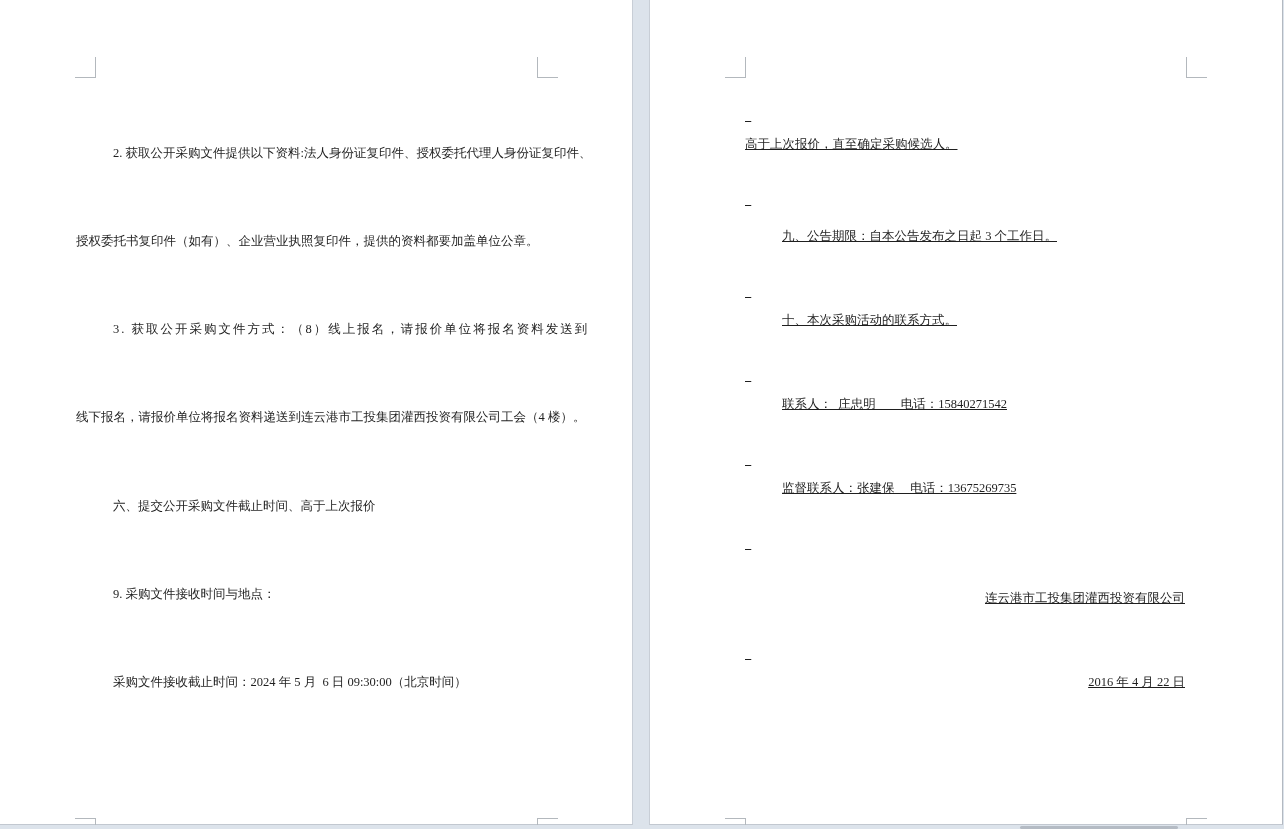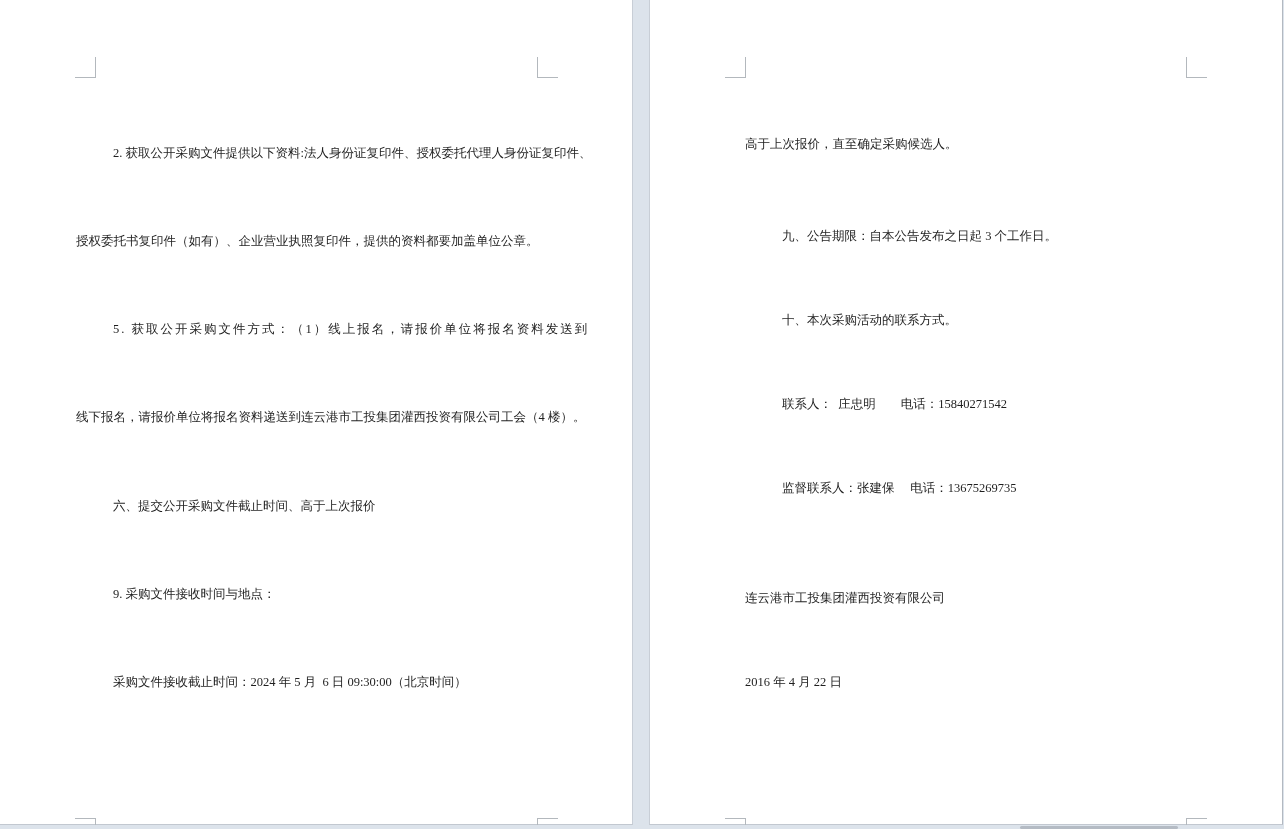--- a/index.html
+++ b/index.html
@@ -21,26 +21,26 @@
   .mark{position:absolute;width:20px;}
   .mark.top{top:57px;height:20px;}
   .mark.bot{top:818px;height:7px;}
   .mark.tl{border-right:1px solid #b3b8bd;border-bottom:1px solid #b3b8bd;}
   .mark.tr{border-left:1px solid #b3b8bd;border-bottom:1px solid #b3b8bd;}
   .mark.bl{border-right:1px solid #b3b8bd;border-top:1px solid #b3b8bd;}
   .mark.br{border-left:1px solid #b3b8bd;border-top:1px solid #b3b8bd;}
   
   .textblock{position:absolute;font-size:12.5px;white-space:pre;}
   #text-1{left:76px;top:80px;width:500px;line-height:29.4px;}
-  #text-2{left:745px;top:74px;width:460px;line-height:28px;}
+  #text-2{left:745px;top:74px;width:460px;line-height:28px;text-decoration:underline;}
   .ln{white-space:pre;}
   .ind{padding-left:37px;}
   .spread{letter-spacing:2px;}
   #text-2 .m8{margin-top:8px;}
-  .right-line{padding-right:20px;}
+  .right-line{text-align:right;padding-right:20px;}
   .sig{margin-top:26px;}
   
   #h-scrollbar{
     position:absolute;left:0;top:825px;width:1284px;height:4px;
     background:#dce3eb;
   }
   #h-scrollbar-thumb{
     position:absolute;left:1020px;top:1px;width:158px;height:3px;
     background:#b4bbc4;border-radius:2px;
   }
@@ -51,21 +51,21 @@
 <div class="page" id="page-1"></div>
 
 <div class="mark top tl" style="left:75px;"></div>
 <div class="mark top tr" style="left:537px;"></div>
 <div class="mark bot bl" style="left:75px;"></div>
 <div class="mark bot br" style="left:537px;"></div>
 
 <div class="textblock" id="text-1">
   <div class="ln ind">2. 获取公开采购文件提供以下资料:法人身份证复印件、授权委托代理人身份证复印件、</div>
   <div class="ln">授权委托书复印件（如有）、企业营业执照复印件，提供的资料都要加盖单位公章。</div>
-  <div class="ln ind spread">5. 获取公开采购文件方式：（1）线上报名，请报价单位将报名资料发送到</div>
+  <div class="ln ind spread">3. 获取公开采购文件方式：（8）线上报名，请报价单位将报名资料发送到</div>
   <div class="ln">线下报名，请报价单位将报名资料递送到连云港市工投集团灌西投资有限公司工会（4 楼）。</div>
   <div class="ln ind">六、提交公开采购文件截止时间、高于上次报价</div>
   <div class="ln ind">9. 采购文件接收时间与地点：</div>
   <div class="ln ind">采购文件接收截止时间：2024 年 5 月  6 日 09:30:00（北京时间）</div>
   
   
   
   
   
   

